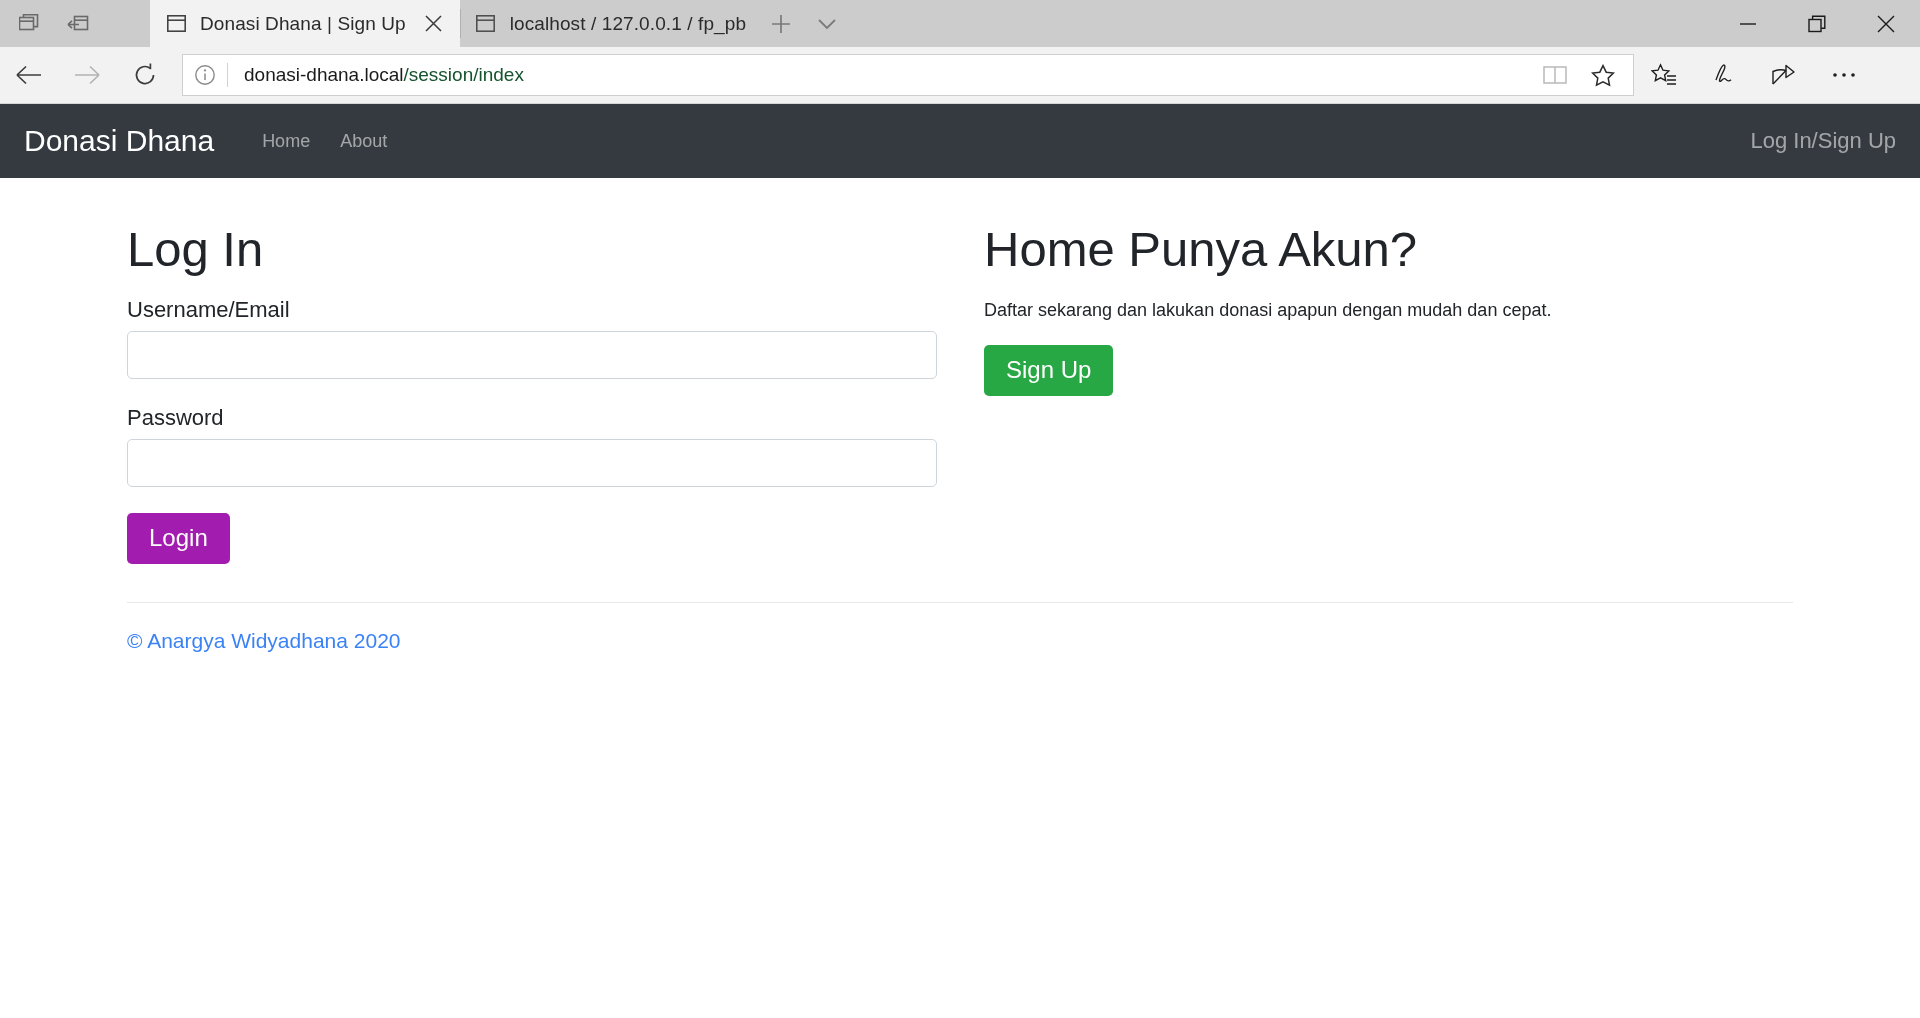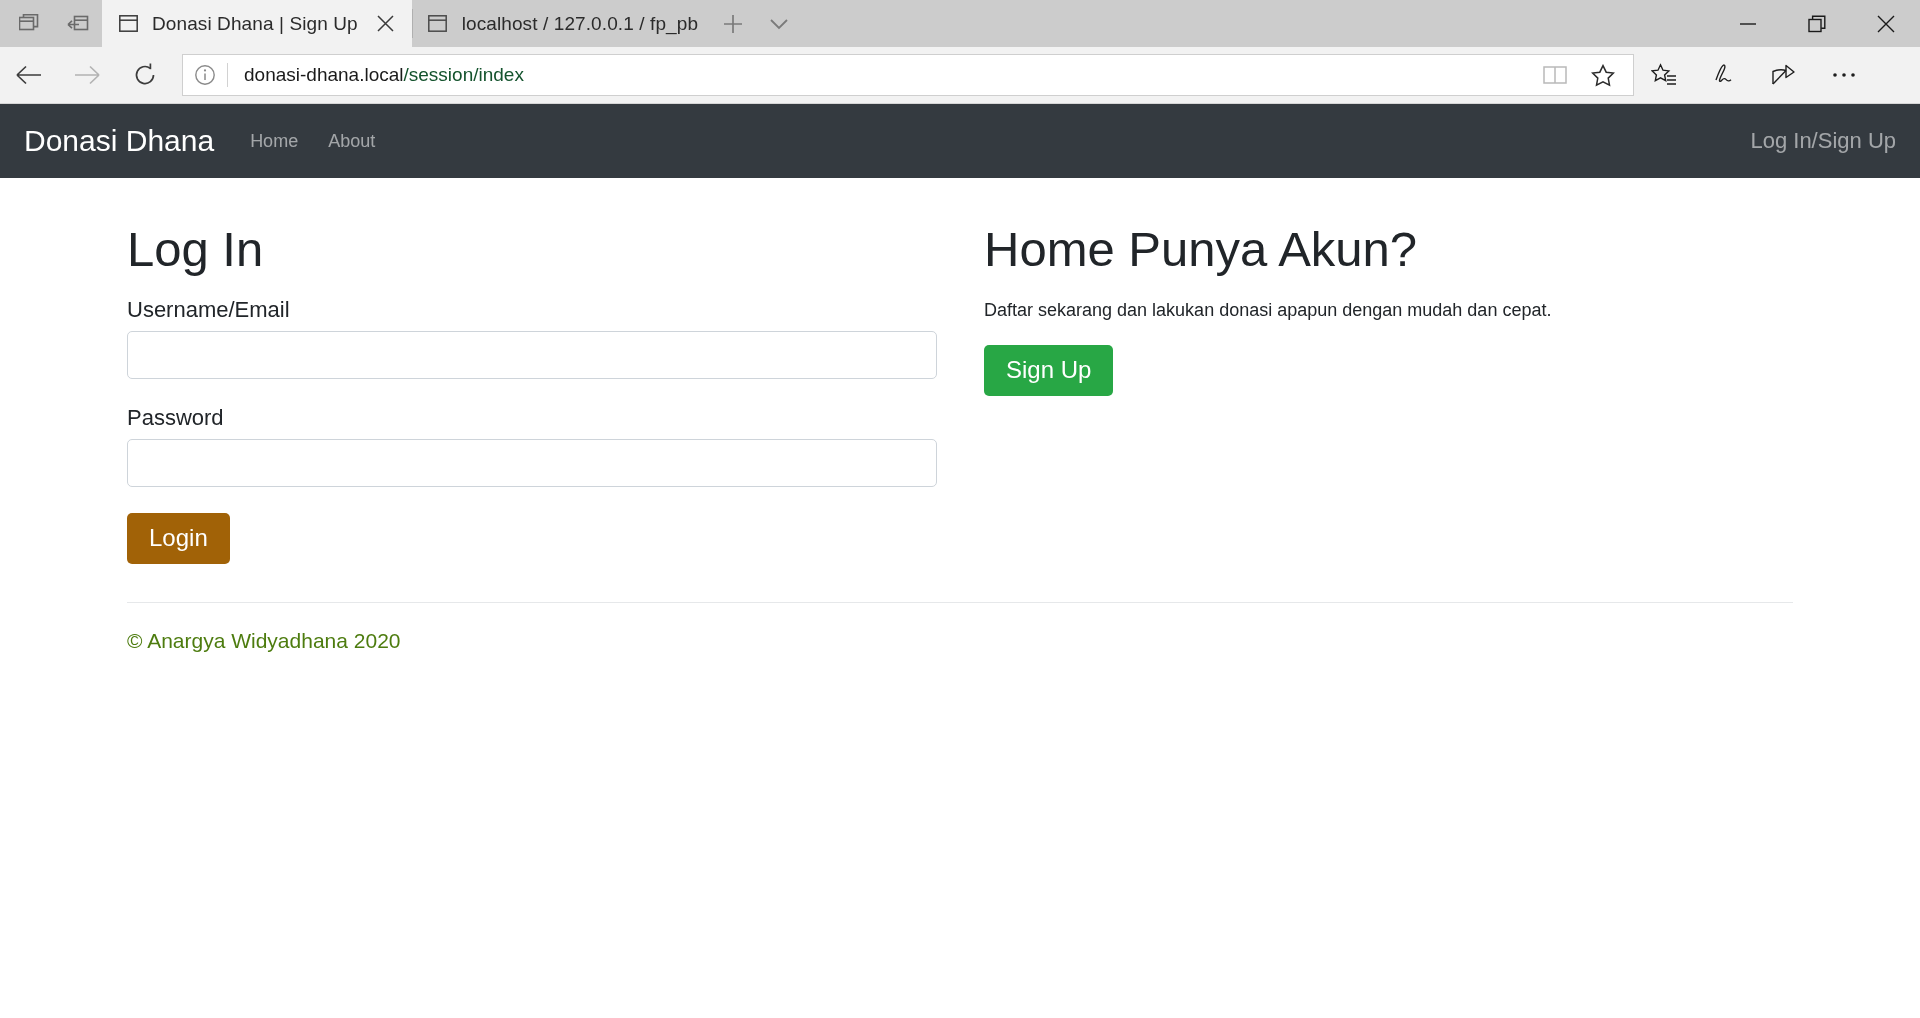--- a/index.html
+++ b/index.html
@@ -25,20 +25,21 @@
   }
 
   
   .tabstrip {
     height: 47px;
     background: #cccccc;
     display: flex;
     align-items: flex-end;
     position: relative;
     flex: 0 0 47px;
+    gap: 48px;
   }
   .tabstrip-left-tools {
     display: flex;
     align-items: center;
     height: 47px;
     padding-left: 6px;
   }
   .chrome-tool {
     width: 48px;
     height: 40px;
@@ -219,20 +220,21 @@
     overflow: hidden;
     position: relative;
   }
   .navbar {
     height: 74px;
     background: #343a40;
     display: flex;
     align-items: center;
     padding: 0 24px;
     box-sizing: border-box;
+    gap: 12px;
   }
   .brand {
     color: #ffffff;
     font-size: 30px;
     margin-right: 36px;
     white-space: nowrap;
   }
   .nav-links {
     display: flex;
     align-items: center;
@@ -300,39 +302,39 @@
     display: inline-block;
     border: none;
     border-radius: 5px;
     color: #ffffff;
     font-size: 24px;
     padding: 11px 22px;
     cursor: pointer;
     font-family: "Liberation Sans", sans-serif;
     line-height: 1.2;
   }
-  .btn-primary { background: #a16207; }
+  .btn-primary { background: #a21caf; }
   .btn-success { background: #28a745; }
 
   .lead-text {
     font-size: 18px;
     color: #212529;
     margin: 0 0 22px 0;
     line-height: 1.45;
   }
 
   .footer-sep {
     border: 0;
     border-top: 1px solid #e6e8ea;
     margin: 38px 0 26px 0;
     width: 1666px;
   }
   .footer-text {
     font-size: 21px;
-    color: #4d7c0f;
+    color: #3b82f6;
   }
   .footer-wrap {
     width: 1666px;
     margin: 0 auto;
   }
 </style>
 </head>
 <body>
 
 <div class="browser">

